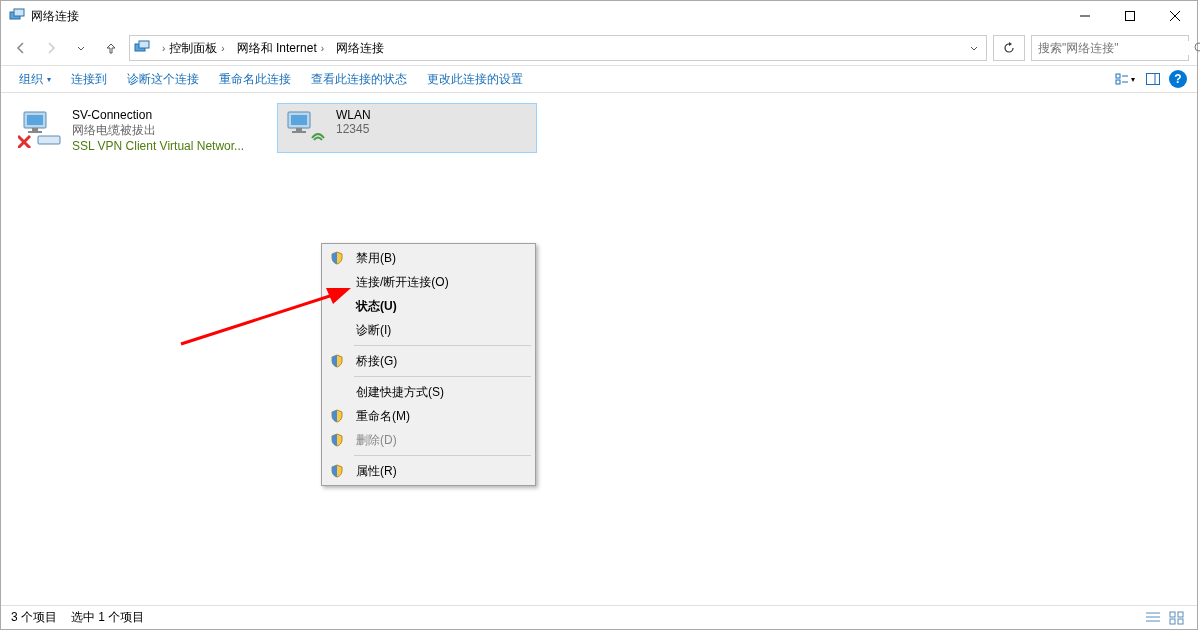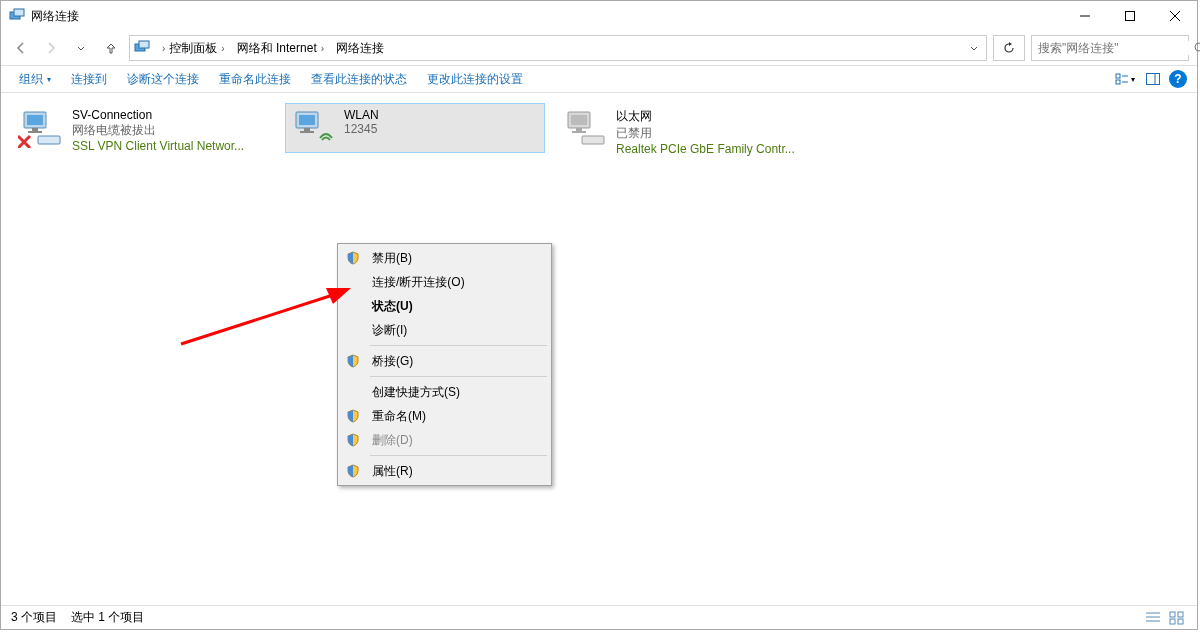--- a/index.html
+++ b/index.html
@@ -27,30 +27,30 @@
 
 .toolbar { height: 28px; border-top: 1px solid #e0e0e0; border-bottom: 1px solid #e0e0e0; background: #fff; display: flex; align-items: center; padding: 0 8px; }
 .tbitem { font-size: 12px; color: #1a6fb8; padding: 0 10px; height: 100%; display: flex; align-items: center; }
 .tbitem.first::after { content: "▾"; font-size: 8px; margin-left: 4px; }
 .tbspacer { flex: 1; }
 .tbicon { width: 24px; height: 24px; display: flex; align-items: center; justify-content: center; margin: 0 2px; }
 .tbicon.help { background: #0078d7; border-radius: 50%; width: 18px; height: 18px; color: #fff; font-size: 12px; font-weight: bold; }
 .tbicon.viewopt::after { content: "▾"; font-size: 8px; margin-left: 2px; }
 
 .content { flex: 1; position: relative; background: #fff; }
-.items { display: flex; gap: 12px; padding: 10px 12px; align-items: flex-start; }
+.items { display: flex; gap: 4px; padding: 10px 12px; align-items: flex-start; }
 .netitem { width: 260px; display: flex; align-items: flex-start; padding: 4px; border: 1px solid transparent; }
 .netitem.selected { background: #e5e5e5; border: 1px solid #99d1ff; }
 .netitem .nicon { width: 48px; height: 40px; margin-right: 6px; position: relative; flex-shrink: 0; }
 .netitem .ntext { min-width: 0; }
 .netitem .nname { font-size: 12px; white-space: nowrap; }
 .netitem .nstatus { font-size: 12px; color: #666; white-space: nowrap; }
 .netitem .ndetail { font-size: 12px; color: #4d7c0f; white-space: nowrap; overflow: hidden; text-overflow: ellipsis; max-width: 200px; }
 
-.ctxmenu { position: absolute; left: 336px; top: 150px; width: 215px; background: #f0f0f0; border: 1px solid #a0a0a0; box-shadow: 2px 2px 4px rgba(0,0,0,.3); padding: 2px; }
+.ctxmenu { position: absolute; left: 320px; top: 150px; width: 215px; background: #f0f0f0; border: 1px solid #a0a0a0; box-shadow: 2px 2px 4px rgba(0,0,0,.3); padding: 2px; }
 .ctxitem { height: 24px; display: flex; align-items: center; font-size: 12px; padding-right: 10px; }
 .ctxitem.bold .clabel { font-weight: bold; }
 .ctxitem.disabled .clabel { color: #888; }
 .ctxicon { width: 26px; display: flex; justify-content: center; }
 .clabel { flex: 1; padding-left: 6px; }
 .ctxsep { height: 1px; background: #d0d0d0; margin: 3px 2px 3px 30px; }
 
 .statusbar { height: 24px; border-top: 1px solid #e0e0e0; display: flex; align-items: center; padding: 0 10px; font-size: 12px; }
 .statusbar .stext { margin-right: 14px; }
 .statusbar .sspacer { flex: 1; }
@@ -215,36 +215,20 @@
             <path d="M30 30 Q36 22 42 30" fill="none" stroke="#4a9c4a" stroke-width="2"></path>
             <path d="M32 32 Q36 27 40 32" fill="none" stroke="#4a9c4a" stroke-width="2"></path>
           </svg>
         </div>
         <div class="ntext">
           <div class="nname">WLAN</div>
           <div class="nstatus">12345</div>
         </div>
       </div>
 
-      <div class="netitem">
-        <div class="nicon">
-          <svg width="48" height="40" viewBox="0 0 48 40">
-            <rect x="6" y="4" width="22" height="16" rx="1" fill="#d8d8d8" stroke="#999"></rect>
-            <rect x="9" y="7" width="16" height="10" fill="#bbb"></rect>
-            <rect x="14" y="20" width="6" height="3" fill="#aaa"></rect>
-            <rect x="10" y="23" width="14" height="2" fill="#aaa"></rect>
-            <rect x="20" y="28" width="22" height="8" rx="1" fill="#e4e4e4" stroke="#999"></rect>
-          </svg>
-        </div>
-        <div class="ntext">
-          <div class="nname">以太网</div>
-          <div class="nstatus">已禁用</div>
-          <div class="ndetail">Realtek PCIe GbE Family Contr...</div>
-        </div>
-      </div>
     </div>
 
     <div class="ctxmenu">
       <div class="ctxitem">
         <span class="ctxicon">
             <svg width="14" height="14" viewBox="0 0 14 14">
               <path d="M7 1 L12 3 V7 C12 10 9.5 12.5 7 13 C4.5 12.5 2 10 2 7 V3 Z" fill="#f9c846" stroke="#b88820"></path>
               <path d="M7 1 L7 13 C4.5 12.5 2 10 2 7 V3 Z" fill="#4a8cd4"></path>
             </svg>
           </span>

